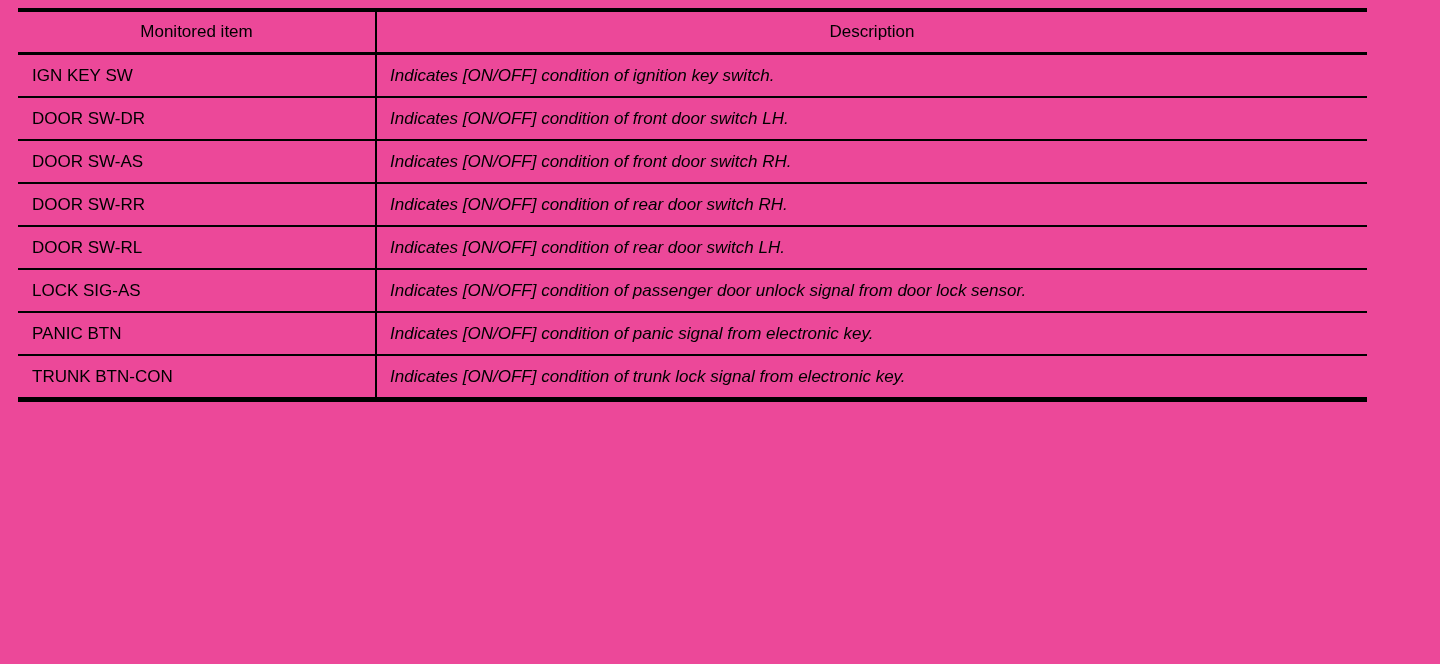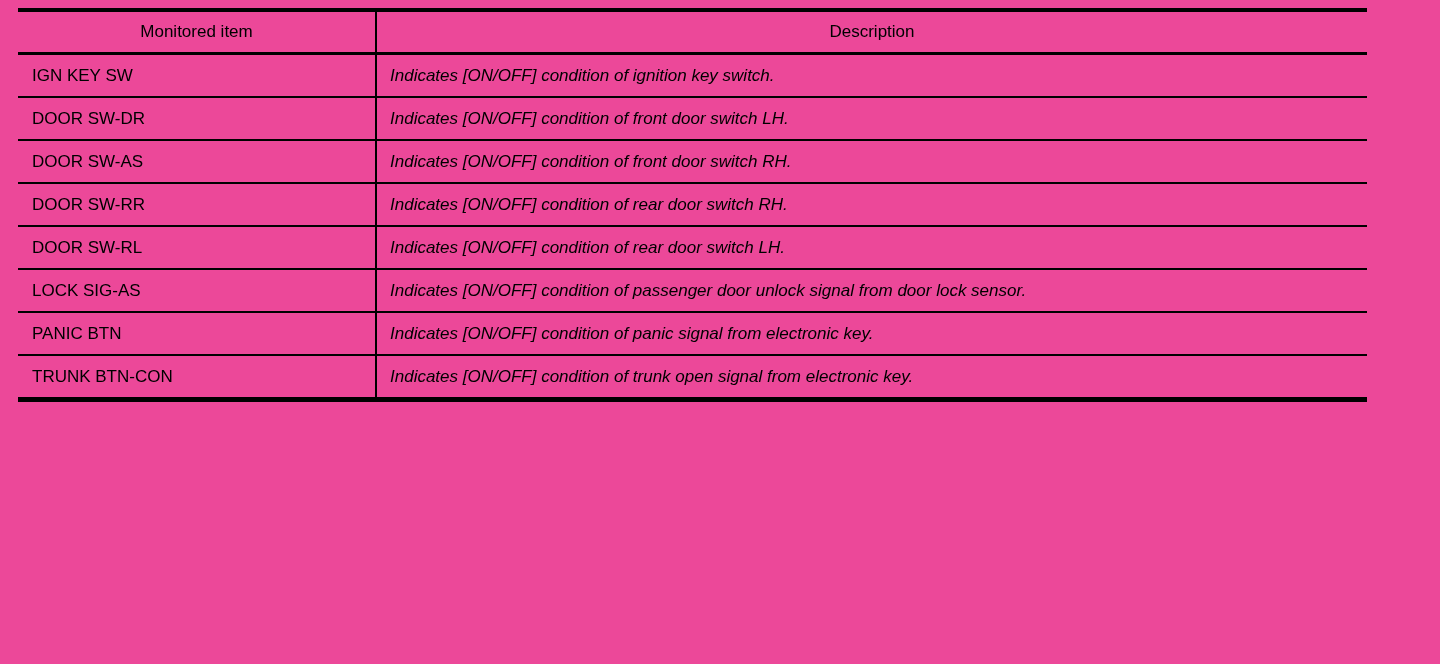--- a/index.html
+++ b/index.html
@@ -97,17 +97,17 @@
       <tr>
         <td>LOCK SIG-AS</td>
         <td class="desc">Indicates [ON/OFF] condition of passenger door unlock signal from door lock sensor.</td>
       </tr>
       <tr>
         <td>PANIC BTN</td>
         <td class="desc">Indicates [ON/OFF] condition of panic signal from electronic key.</td>
       </tr>
       <tr>
         <td>TRUNK BTN-CON</td>
-        <td class="desc">Indicates [ON/OFF] condition of trunk open signal from electronic key.</td>
+        <td class="desc">Indicates [ON/OFF] condition of trunk lock signal from electronic key.</td>
       </tr>
     </tbody>
   </table>
 </div>
 
 </body></html>

